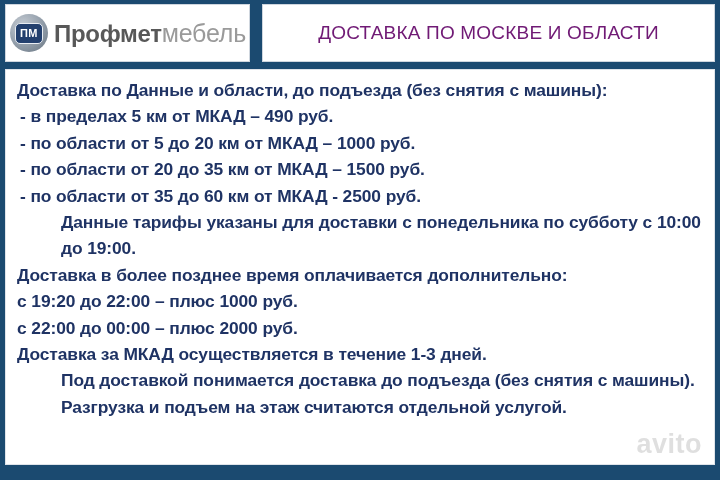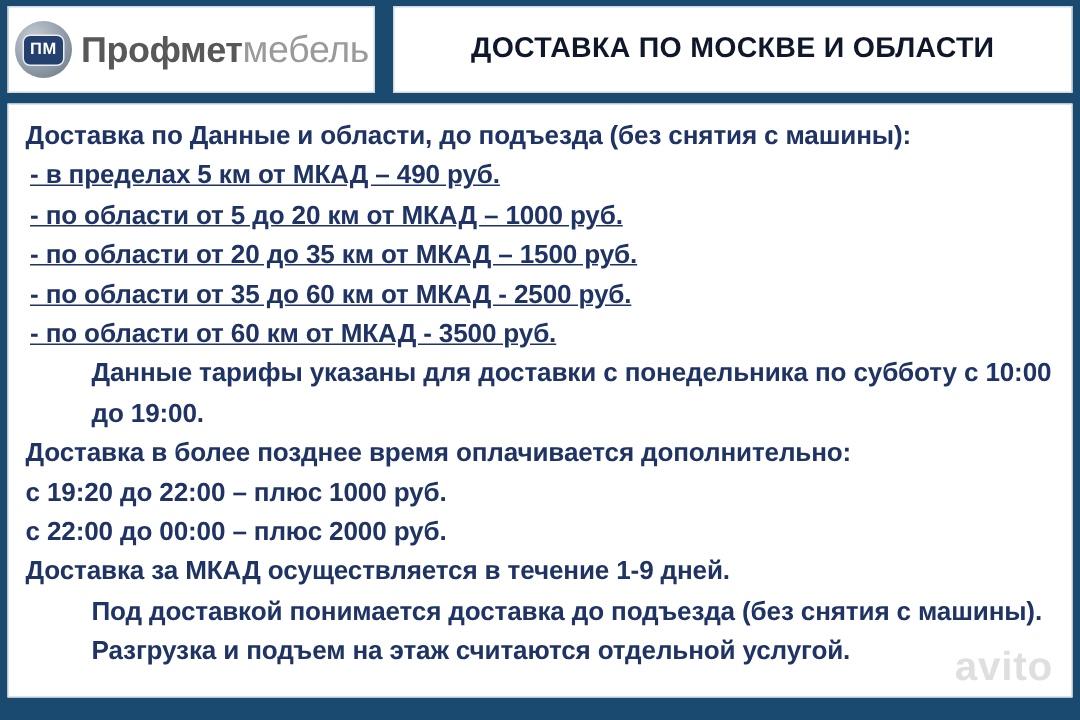--- a/index.html
+++ b/index.html
@@ -87,22 +87,22 @@
     flex: 1 1 auto;
     background: #ffffff;
     border: 1px solid #cfd6de;
     box-sizing: border-box;
     display: flex;
     align-items: center;
     justify-content: center;
   }
   .title-box .title-text {
     font-size: 19px;
-    font-weight: bold;
-    color: #0f172a;
+    font-weight: normal;
+    color: #701a75;
     letter-spacing: 0.2px;
     white-space: nowrap;
   }
   
   .content {
     position: relative;
     margin-top: 7px;
     height: 396px;
     background: #ffffff;
     border: 1px solid #dfe4ea;
@@ -113,21 +113,20 @@
   .line {
     color: #1f3364;
     font-weight: bold;
     font-size: 17.4px;
     line-height: 26.4px;
     white-space: nowrap;
     letter-spacing: -0.1px;
   }
   .line.indent {
     padding-left: 3px;
-    text-decoration: underline;
   }
   .line.wrap {
     white-space: normal;
     margin-left: 44px;
   }
   .watermark {
     position: absolute;
     right: 12px;
     bottom: 4px;
     font-size: 27px;
@@ -161,25 +160,24 @@
 
   </div>
 
   <div class="content">
 
     <div class="line">Доставка по Данные и области, до подъезда (без снятия с машины):</div>
     <div class="line indent">- в пределах 5 км от МКАД – 490 руб.</div>
     <div class="line indent">- по области от 5 до 20 км от МКАД – 1000 руб.</div>
     <div class="line indent">- по области от 20 до 35 км от МКАД – 1500 руб.</div>
     <div class="line indent">- по области от 35 до 60 км от МКАД - 2500 руб.</div>
-    <div class="line indent">- по области от 60 км от МКАД - 3500 руб.</div>
     <div class="line wrap">Данные тарифы указаны для доставки с понедельника по субботу с 10:00 до 19:00.</div>
     <div class="line">Доставка в более позднее время оплачивается дополнительно:</div>
     <div class="line">с 19:20 до 22:00 – плюс 1000 руб.</div>
     <div class="line">с 22:00 до 00:00 – плюс 2000 руб.</div>
-    <div class="line">Доставка за МКАД осуществляется в течение 1-9 дней.</div>
+    <div class="line">Доставка за МКАД осуществляется в течение 1-3 дней.</div>
     <div class="line wrap">Под доставкой понимается доставка до подъезда (без снятия с машины). Разгрузка и подъем на этаж считаются отдельной услугой.</div>
 
     <div class="watermark">avito</div>
 
   </div>
 
 </div>
 
 </body></html>

